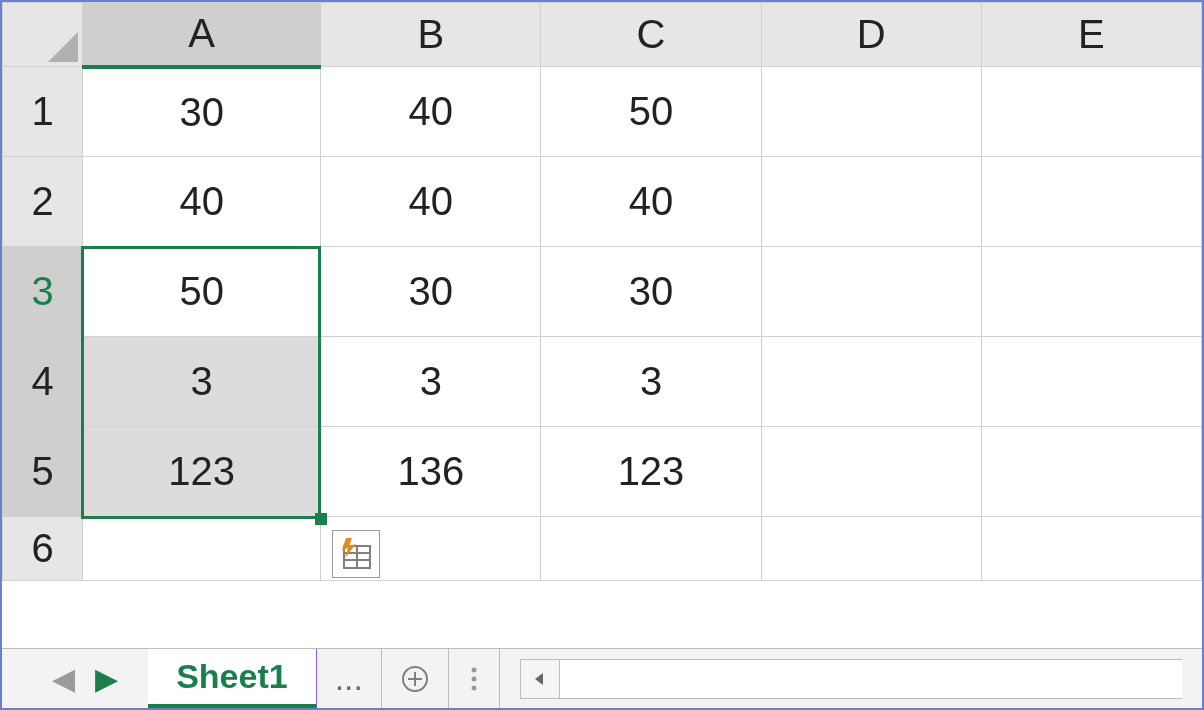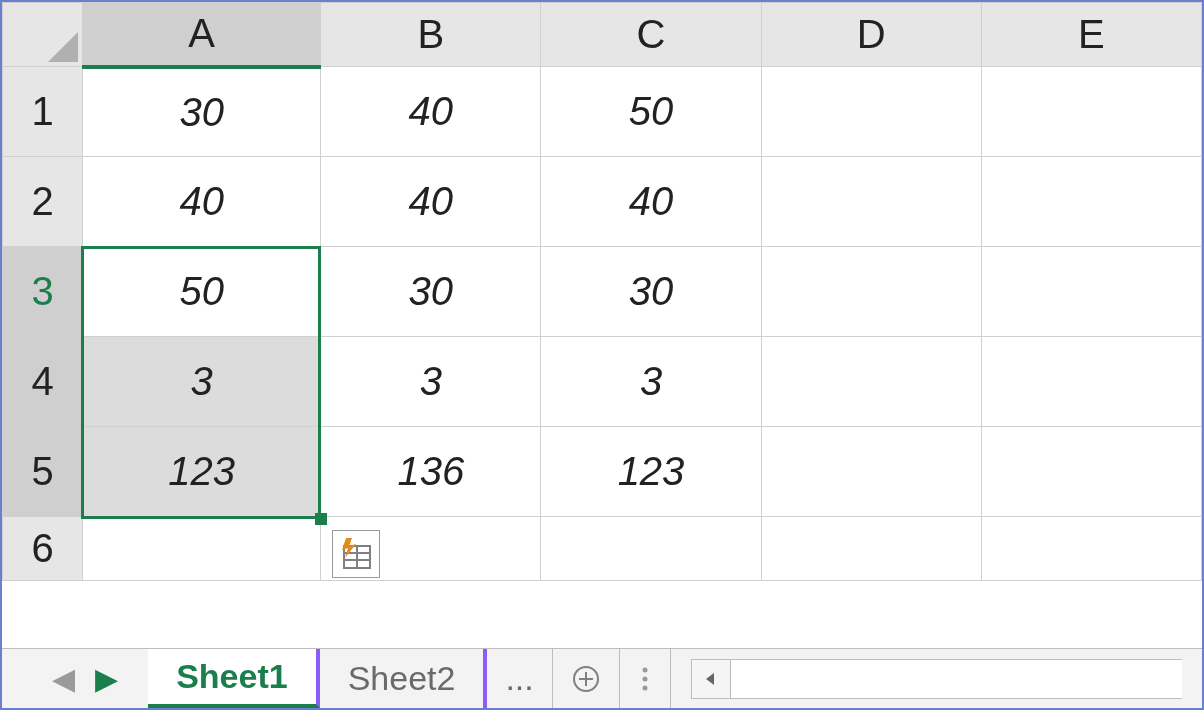--- a/index.html
+++ b/index.html
@@ -45,21 +45,21 @@
     position: absolute;
     right: 4px;
     bottom: 4px;
   }
   .row-hdr { width: 80px; }
   .col-hdr { height: 64px; }
   th.col-selected { background: #cfcfcf; border-bottom: 4px solid #1a7f4a; }
   th.row-involved { background: #cfcfcf; }
   th.row-active { color: #1a7f4a; }
   td.sel-shaded { background: #dcdcdc; }
-  td.data { height: 90px; font-style: italic; }
+  td.data { height: 90px; }
   td.row6 { height: 64px; }
 
   .sel-box {
     position: absolute;
     border: 3px solid #1a7f4a;
     pointer-events: none;
   }
   .sel-handle {
     position: absolute;
     width: 12px;
@@ -97,21 +97,21 @@
     padding: 0 30px 0 50px;
   }
   .tabs .nav span {
     color: #9a9a9a;
     font-size: 30px;
     cursor: pointer;
   }
   .tabs .nav span.enabled { color: #1a7f4a; }
   .tab {
     padding: 8px 28px;
-    border-right: 4px solid #8b5cf6;
+    border-right: 1px solid #8b5cf6;
     background: #f3f3f3;
     color: #6a6a6a;
     display: flex;
     align-items: center;
     cursor: pointer;
   }
   .tab.active {
     background: #fff;
     color: #1a7f4a;
     border-top: none;
@@ -239,21 +239,20 @@
     </svg>
   </div>
 </div>
 
 <div class="tabs">
   <div class="nav">
     <span>◀</span>
     <span class="enabled">▶</span>
   </div>
   <div class="tab active">Sheet1</div>
-  <div class="tab">Sheet2</div>
   <div class="more">...</div>
   <div class="add">
     <svg width="30" height="30" viewBox="0 0 30 30">
       <circle cx="15" cy="15" r="12" fill="none" stroke="#808080" stroke-width="2"></circle>
       <line x1="15" y1="8" x2="15" y2="22" stroke="#808080" stroke-width="2"></line>
       <line x1="8" y1="15" x2="22" y2="15" stroke="#808080" stroke-width="2"></line>
     </svg>
   </div>
   <div class="dots">
     <svg width="14" height="30" viewBox="0 0 14 30">

